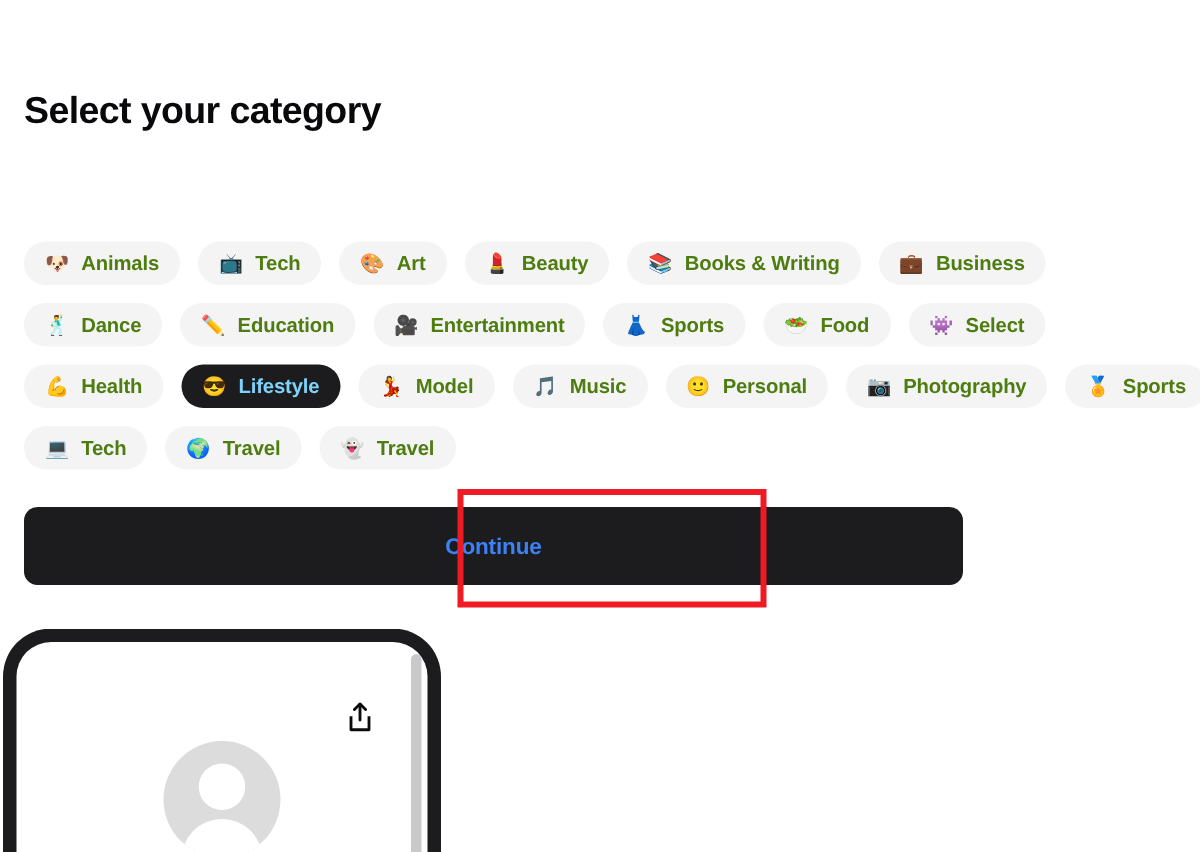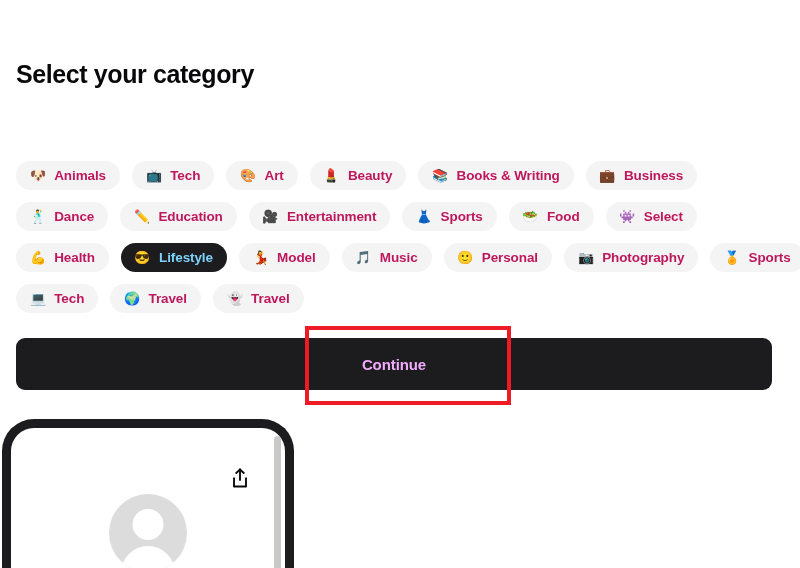--- a/index.html
+++ b/index.html
@@ -78,42 +78,42 @@
   .chip .chip-emoji {
     font-size: 13px;
     line-height: 1;
     display: inline-block;
     filter: saturate(1.05);
   }
 
   .chip .chip-label {
     font-size: 13.5px;
     font-weight: bold;
-    color: #be185d;
+    color: #4d7c0f;
     letter-spacing: -0.1px;
     line-height: 1;
   }
 
   .chip.selected {
     background: #1c1c1e;
   }
   .chip.selected .chip-label {
     color: #7dd3fc;
   }
 
   .continue-button {
     position: absolute;
     left: 16px;
     top: 290px;
-    width: 756px;
+    width: 626px;
     height: 52px;
     border-radius: 9px;
     background: #1c1c1e;
     border: none;
-    color: #f0abfc;
+    color: #3b82f6;
     font-size: 15px;
     font-weight: bold;
     letter-spacing: -0.1px;
     cursor: pointer;
     display: flex;
     align-items: center;
     justify-content: center;
     font-family: "Liberation Sans", sans-serif;
   }
 

